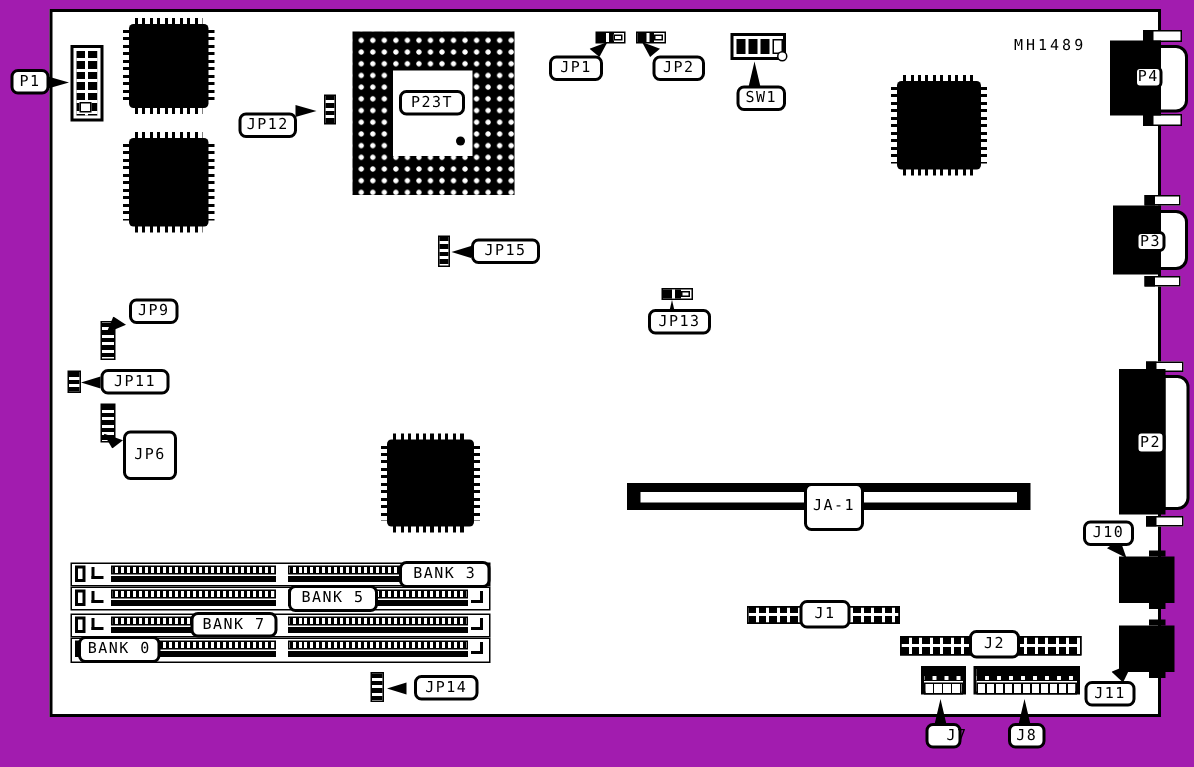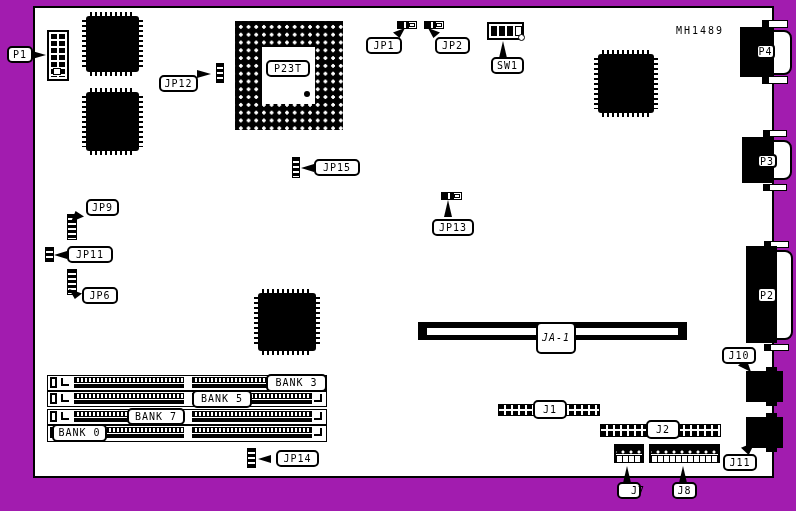--- a/index.html
+++ b/index.html
@@ -190,33 +190,33 @@
   <div class="co" style="left:314px;top:159px;width:46px;height:17px;">JP15</div>
   <div class="tL" style="left:301px;top:164px;"></div>
 
   <div class="jv" style="left:67px;top:214px;width:10px;height:26px;"></div>
   <div class="co" style="left:86px;top:199px;width:33px;height:17px;">JP9</div>
   <div class="tDL" style="left:71px;top:211px;width:13px;height:11px;"></div>
   <div class="jv" style="left:45px;top:247px;width:9px;height:15px;"></div>
   <div class="co" style="left:67px;top:246px;width:46px;height:17px;">JP11</div>
   <div class="tL" style="left:54px;top:251px;"></div>
   <div class="jv" style="left:67px;top:269px;width:10px;height:26px;"></div>
-  <div class="co" style="left:82px;top:287px;width:36px;height:17px;">JP6</div>
+  <div class="co" style="left:82px;top:287px;width:36px;height:33px;">JP6</div>
   <div class="tUL" style="left:69px;top:289px;width:13px;height:10px;"></div>
 
   <div class="jh" style="left:441px;top:192px;width:21px;height:8px;">
       <i></i>
       <u></u>
     </div>
-  <div class="co" style="left:432px;top:219px;width:42px;height:17px;">JP13</div>
+  <div class="co" style="left:432px;top:206px;width:42px;height:17px;">JP13</div>
   <div class="tU" style="left:444px;top:200px;"></div>
 
   <div class="ja1bar" style="left:418px;top:322px;width:269px;height:18px;"></div>
   <div class="ja1slot" style="left:427px;top:328px;width:251px;height:7px;"></div>
-  <div class="co" style="left:536px;top:322px;width:40px;height:32px;font-style:italic;">JA-1</div>
+  <div class="co" style="left:536px;top:322px;width:40px;height:32px;">JA-1</div>
 
   <div class="simm" style="top:375px;">
     <div class="scell"></div>
       <div class="sclipL"></div>
     <div class="seg" style="left:26px;width:110px;">
         <div class="comb"></div>
         <div class="sbar"></div>
       </div>
     <div class="seg" style="left:144px;width:120px;">
         <div class="comb"></div>

